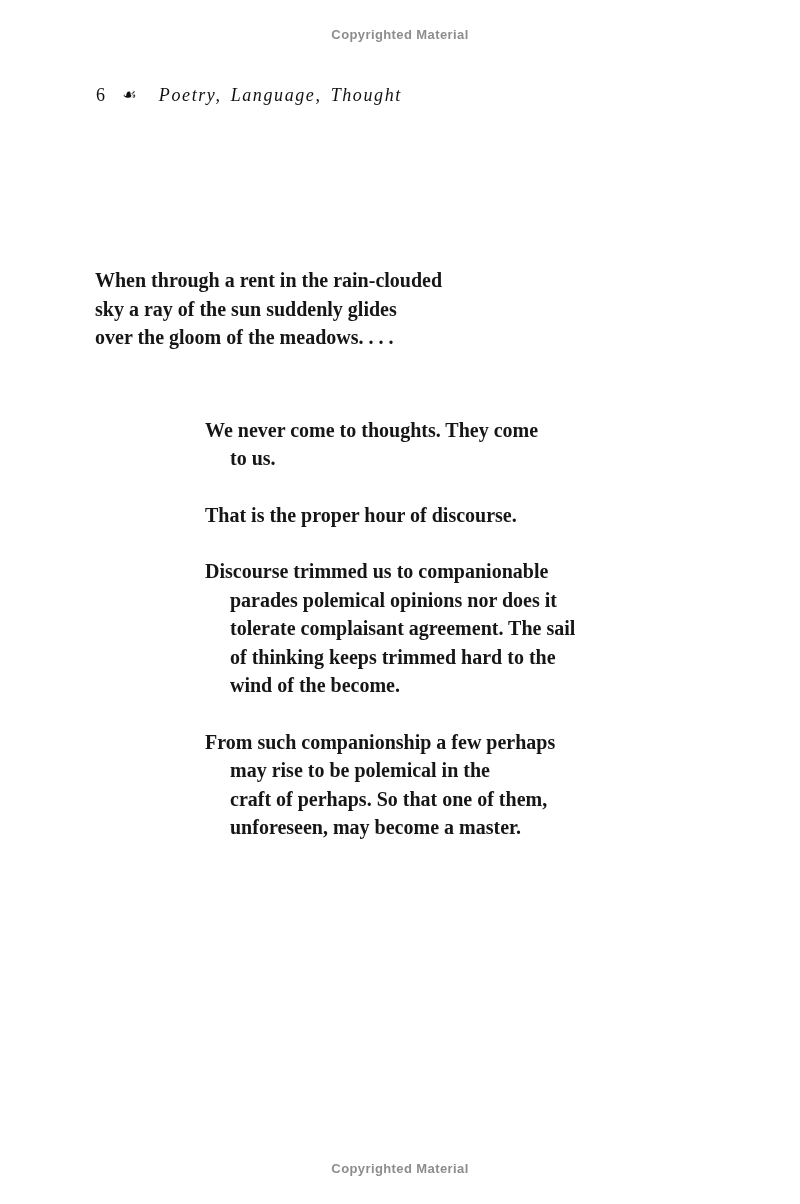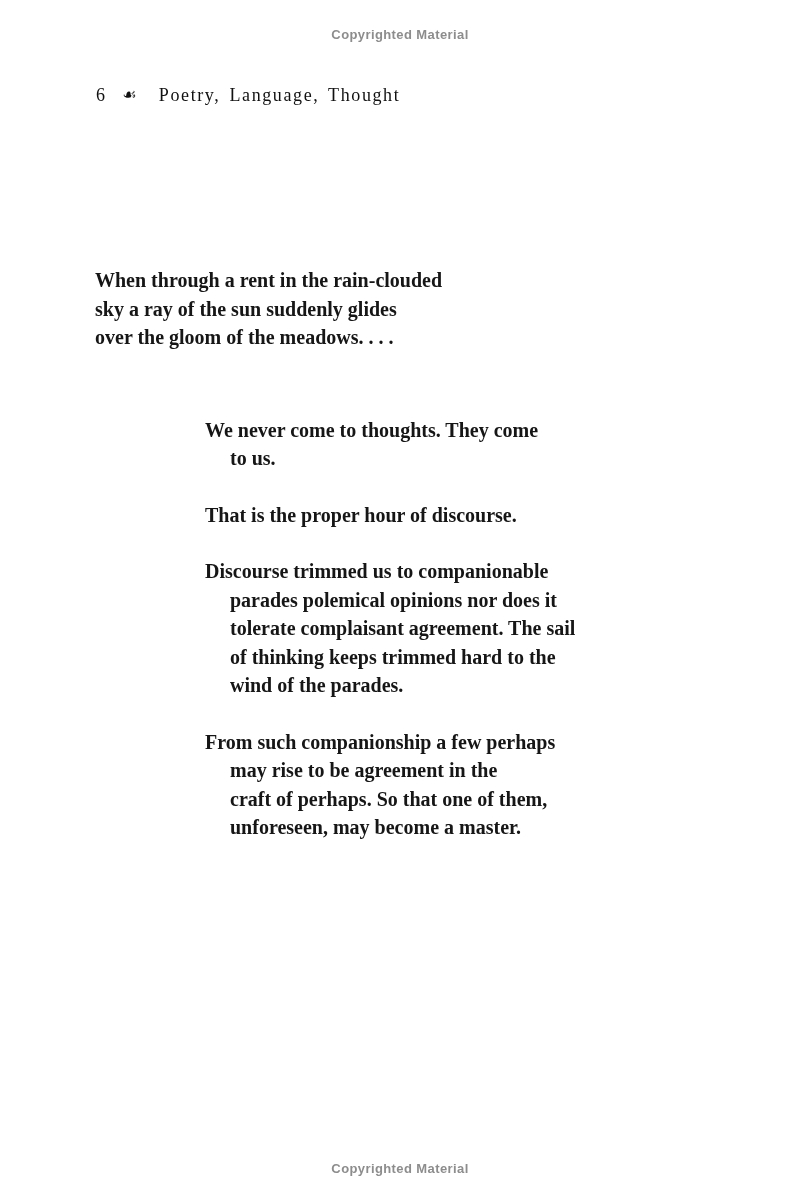--- a/index.html
+++ b/index.html
@@ -44,20 +44,21 @@
     font-family: "DejaVu Sans", sans-serif;
     font-size: 16px;
     margin-right: 22px;
     position: relative;
     top: -1px;
     color: #111111;
   }
   .running-title {
     letter-spacing: 1.6px;
     word-spacing: 3px;
+    font-style: italic;
   }
   .content {
     position: absolute;
     top: 266px;
     left: 95px;
     width: 630px;
     font-size: 20px;
     line-height: 28.5px;
   }
   .stanza { margin-top: 28px; }
@@ -95,26 +96,26 @@
 
     <div class="stanza indented">
       <div class="line">That is the proper hour of discourse.</div>
     </div>
 
     <div class="stanza indented">
       <div class="line">Discourse trimmed us to companionable</div>
       <div class="line cont">parades polemical opinions nor does it</div>
       <div class="line cont">tolerate complaisant agreement. The sail</div>
       <div class="line cont">of thinking keeps trimmed hard to the</div>
-      <div class="line cont">wind of the parades.</div>
+      <div class="line cont">wind of the become.</div>
     </div>
 
     <div class="stanza indented">
       <div class="line">From such companionship a few perhaps</div>
-      <div class="line cont">may rise to be agreement in the</div>
+      <div class="line cont">may rise to be polemical in the</div>
       <div class="line cont">craft of perhaps. So that one of them,</div>
       <div class="line cont">unforeseen, may become a master.</div>
     </div>
 
   </div>
 
   <div class="copyright bottom">Copyrighted Material</div>
 
 </div>
 

